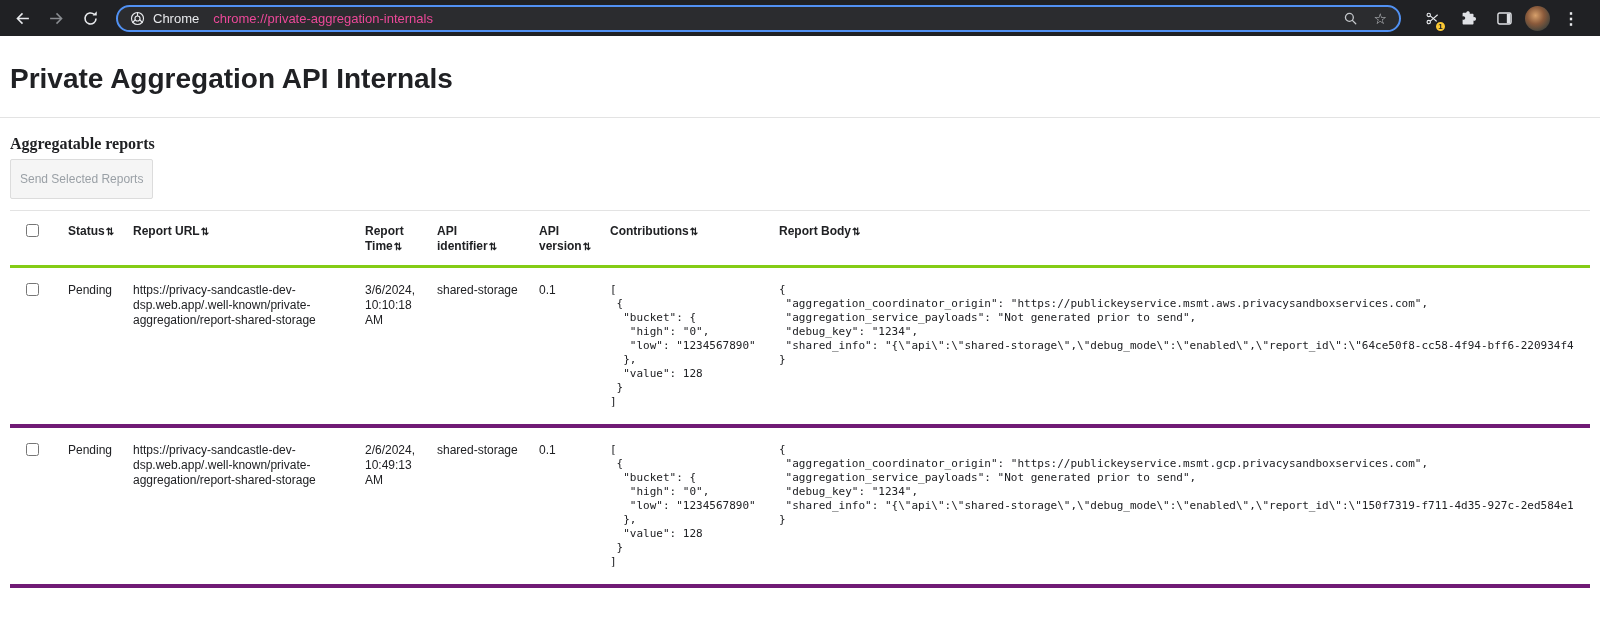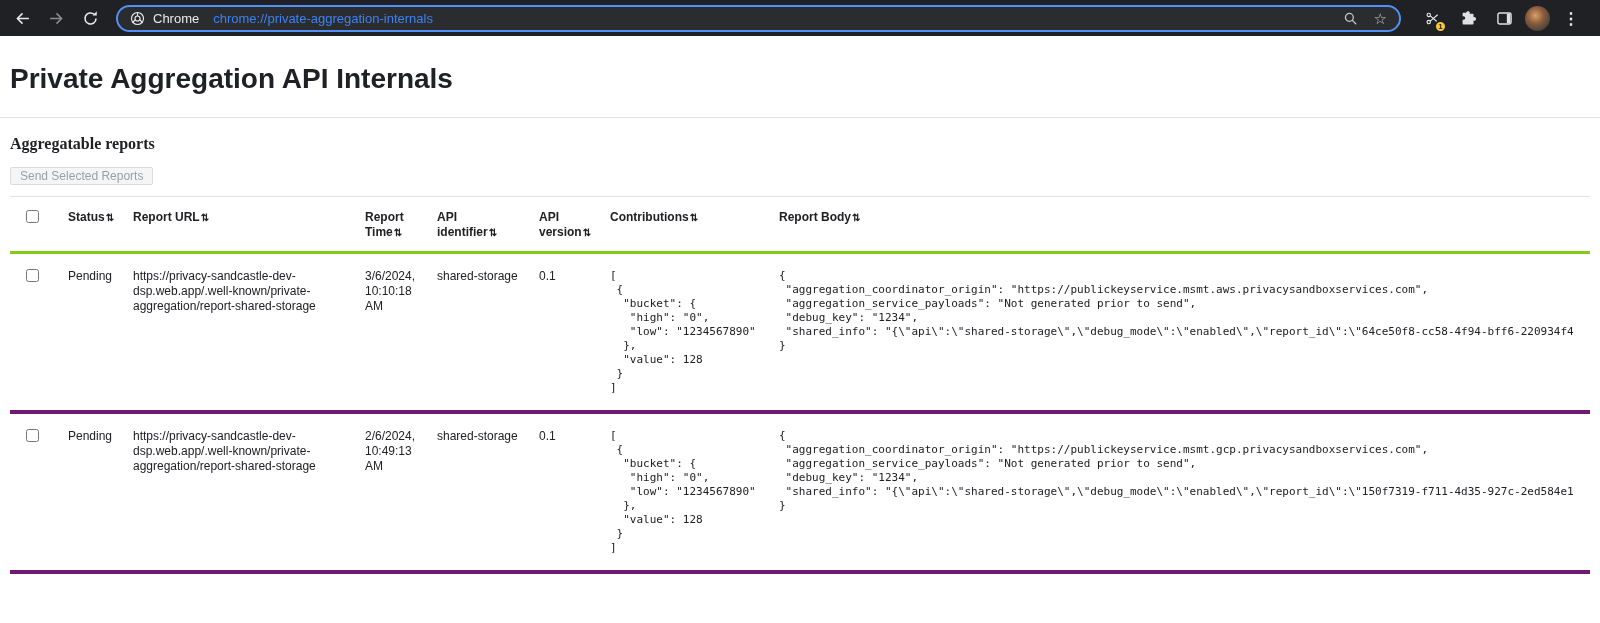--- a/index.html
+++ b/index.html
@@ -39,21 +39,21 @@
     align-items: center;
     padding: 0 12px;
     gap: 8px;
     min-width: 0;
     text-align: right;
   }
   .omnibox .chrome-label {
     color: #e8eaed; font-size: 13px; margin-right: 6px;
   }
   .omnibox .url-text {
-    color: #3b82f6; font-size: 13px;
+    color: #ec4899; font-size: 13px;
     white-space: nowrap; overflow: hidden; text-overflow: ellipsis;
   }
   .omnibox .spacer { flex: 1 1 auto; }
   .glyph-icon { color: #c4c7cb; font-size: 15px; line-height: 1; }
   .toolbar-icon {
     width: 30px; height: 28px;
     display: flex; align-items: center; justify-content: center;
     position: relative;
     flex: 0 0 auto;
     cursor: pointer;
@@ -103,27 +103,27 @@
     border-top: 1px solid #e3e3e3;
     margin: 22px -10px 0 -10px;
   }
   h2.section-title {
     margin: 17px 0 0 0;
     font-size: 16px;
     font-weight: 700;
     font-family: Liberation Serif, serif;
   }
   .btn-disabled {
-    margin-top: 14px;
+    margin-top: 6px;
     font-size: 12px;
     color: #9aa0a6;
     background: #f5f5f5;
     border: 1px solid #dcdcdc;
     border-radius: 2px;
-    padding: 1px 9px;
+    padding: 12px 9px;
   }
 
   
   table.reports {
     margin-top: 11px;
     width: 100%;
     border-collapse: collapse;
     table-layout: fixed;
   }
   table.reports th {

